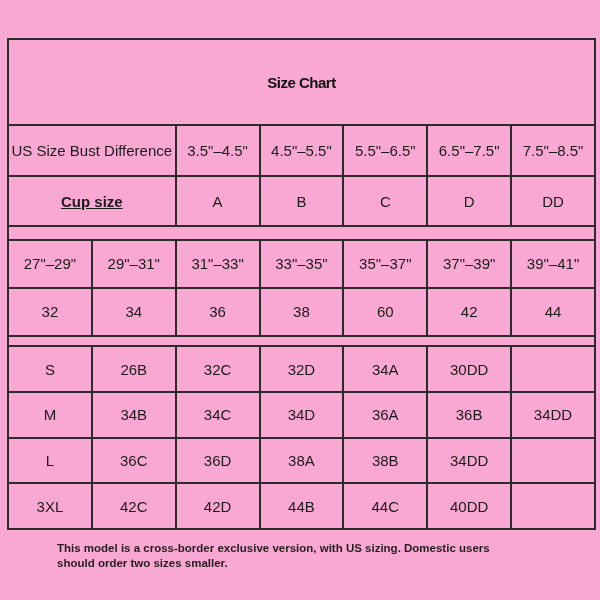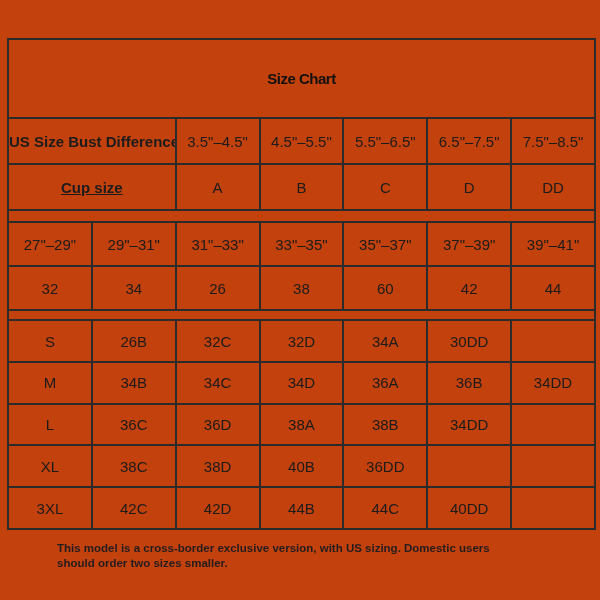--- a/index.html
+++ b/index.html
@@ -10,21 +10,21 @@
     background: #ffffff;
     font-family: "Liberation Sans", sans-serif;
     color: #1c1c1c;
     position: relative;
     overflow: hidden;
   }
   .page {
     position: relative;
     width: 600px;
     height: 600px;
-    background: #c2410c;
+    background: #f9a8d4;
   }
   table.size-chart {
     position: absolute;
     left: 7px;
     top: 38px;
     width: 589px;
     height: 492px;
     border-collapse: collapse;
     table-layout: fixed;
   }
@@ -44,21 +44,21 @@
   tr.r-spacer2 { height: 9px;  }
   tr.r-size    { height: 38px; }
   td.c-title {
     font-size: 31px;
     font-weight: 700;
     letter-spacing: -0.5px;
     color: #111111;
   }
   td.c-small-bold {
     font-size: 11px;
-    font-weight: 700;
+    font-weight: 400;
   }
   td.c-cup-label {
     font-size: 17px;
     font-weight: 700;
     text-decoration: underline;
   }
   td.c-range { font-size: 15px; }
   td.c-data  { font-size: 16px; }
   .footnote {
     position: absolute;
@@ -114,21 +114,21 @@
       <td class="c-range">29"–31"</td>
       <td class="c-range">31"–33"</td>
       <td class="c-range">33"–35"</td>
       <td class="c-range">35"–37"</td>
       <td class="c-range">37"–39"</td>
       <td class="c-range">39"–41"</td>
     </tr>
     <tr class="r-mid">
       <td class="c-data">32</td>
       <td class="c-data">34</td>
-      <td class="c-data">26</td>
+      <td class="c-data">36</td>
       <td class="c-data">38</td>
       <td class="c-data">60</td>
       <td class="c-data">42</td>
       <td class="c-data">44</td>
     </tr>
     <tr class="r-spacer2">
       <td colspan="7"></td>
     </tr>
     <tr class="r-size">
       <td class="c-data">S</td>
@@ -151,29 +151,20 @@
     <tr class="r-size">
       <td class="c-data">L</td>
       <td class="c-data">36C</td>
       <td class="c-data">36D</td>
       <td class="c-data">38A</td>
       <td class="c-data">38B</td>
       <td class="c-data">34DD</td>
       <td class="c-data"></td>
     </tr>
     <tr class="r-size">
-      <td class="c-data">XL</td>
-      <td class="c-data">38C</td>
-      <td class="c-data">38D</td>
-      <td class="c-data">40B</td>
-      <td class="c-data">36DD</td>
-      <td class="c-data"></td>
-      <td class="c-data"></td>
-    </tr>
-    <tr class="r-size">
       <td class="c-data">3XL</td>
       <td class="c-data">42C</td>
       <td class="c-data">42D</td>
       <td class="c-data">44B</td>
       <td class="c-data">44C</td>
       <td class="c-data">40DD</td>
       <td class="c-data"></td>
     </tr>
   </tbody>
     </table>

